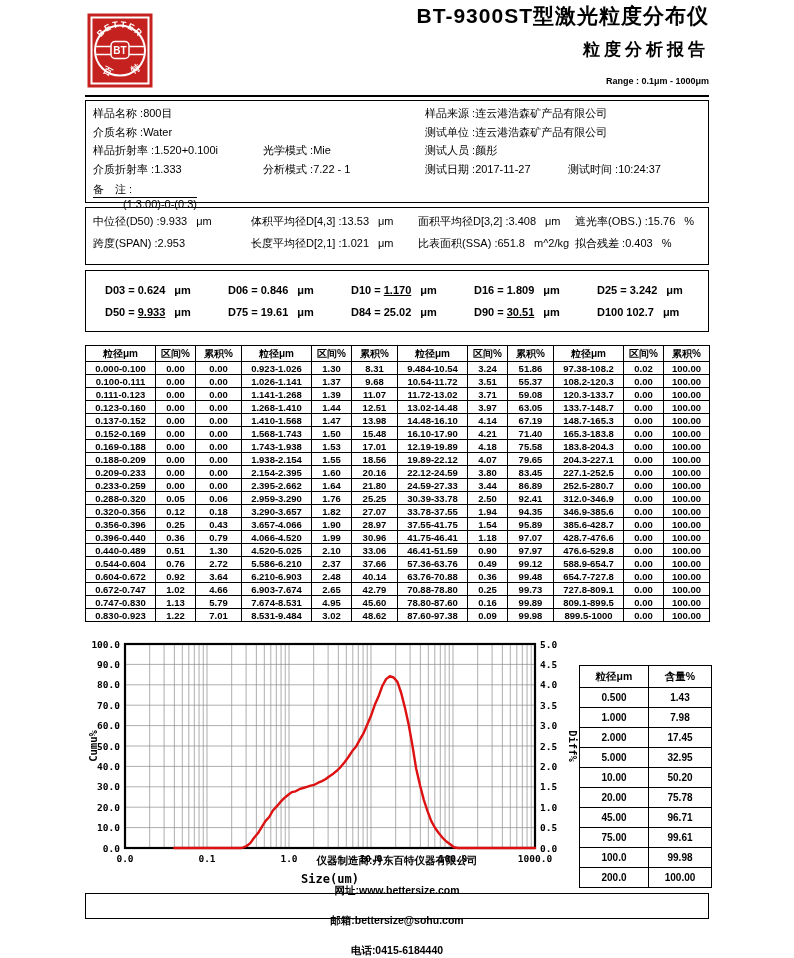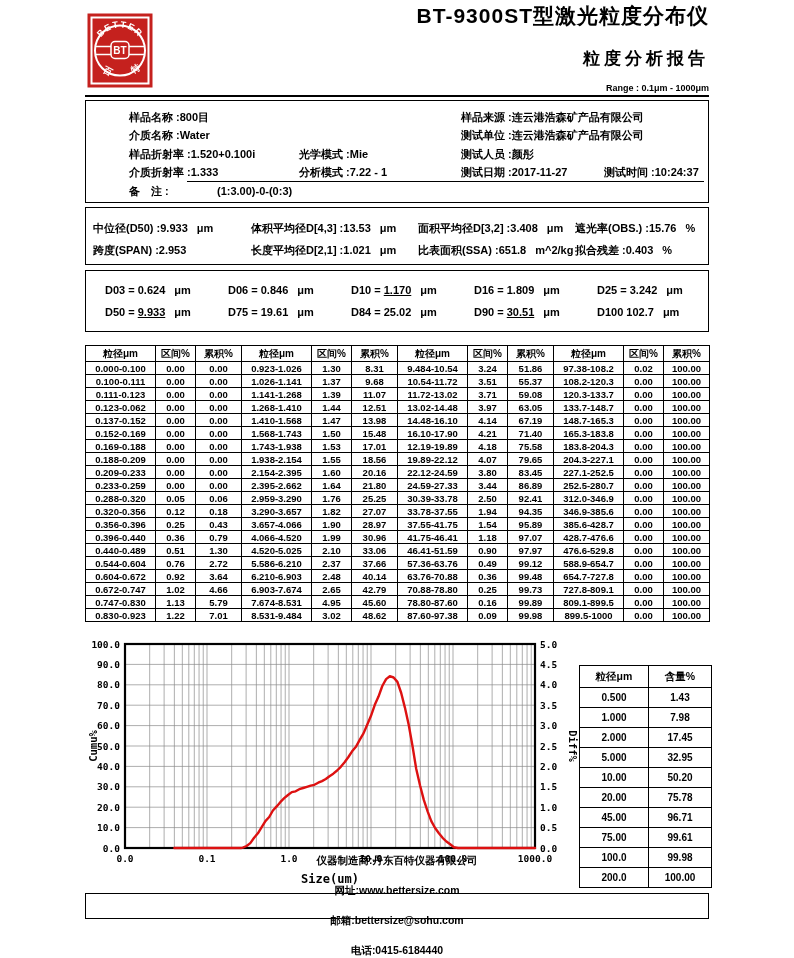--- a/index.html
+++ b/index.html
@@ -5,35 +5,35 @@
   html,body{margin:0;padding:0;background:#fff;}
   body{width:794px;height:958px;overflow:hidden;color:#000;
        font-family:"Liberation Sans",sans-serif;}
   .page{padding:0 85px;position:relative;}
 
   
   .hdr{position:relative;height:95px;}
   .logo{position:absolute;left:2px;top:13px;width:66px;height:75px;}
   .titles{text-align:right;padding-top:2px;}
   .t1{font-size:21px;font-weight:bold;letter-spacing:1px;}
-  .t2{font-size:17px;font-weight:bold;margin-top:17px;letter-spacing:4px;}
-  .range{position:absolute;right:0;bottom:2px;font-size:9px;font-weight:bold;}
+  .t2{font-size:17px;font-weight:bold;margin-top:8px;letter-spacing:4px;}
+  .range{position:absolute;right:0;bottom:9px;font-size:9px;font-weight:bold;}
   .hline{border-top:2.5px solid #000;}
 
   
   .box{border:1px solid #000;margin-top:3px;}
   .box-info{padding:5px 0 3px 7px;}
-  .irow{display:flex;height:18.5px;align-items:flex-end;font-size:11px;font-weight:bold;white-space:nowrap;margin-left:36px;}
+  .irow{display:flex;height:18.5px;align-items:flex-start;font-size:11px;font-weight:normal;white-space:nowrap;}
   .cA{width:332px}.c1{width:170px}.c2{width:162px}.c3{width:143px}.c4{flex:1}
-  .remark{height:17px;margin-top:2px;}
+  .remark{height:17px;margin-top:2px;flex-direction:column;}
   .rlbl{width:58px;flex:none;}
   .rline{flex:1;border-top:1.5px solid #000;height:100%;display:flex;align-items:center;padding-left:30px;margin-right:4px;}
 
   .box-sum{margin-top:4px;padding:6px 0 6px 7px;}
-  .srow{display:flex;height:22px;align-items:flex-end;font-size:11px;font-weight:bold;white-space:nowrap;}
+  .srow{display:flex;height:22px;align-items:flex-start;font-size:11px;font-weight:normal;white-space:nowrap;}
   .s1{width:158px}.s2{width:167px}.s3{width:157px}.s4{flex:1}
   .unit{margin-left:9px;}
 
   .box-dv{margin-top:5px;padding:8px 0 8px 7px;}
   .dvrow{display:flex;height:22px;align-items:center;font-size:11px;font-weight:bold;white-space:nowrap;}
   .dvc{width:124px;padding-left:12px;}
   .ul{text-decoration:underline;}
 
   
   table.dist{border-collapse:collapse;margin-top:13px;width:624px;table-layout:fixed;}
@@ -199,21 +199,21 @@
           <td class="w-d">1.39</td>
           <td class="w-c">11.07</td>
           <td class="w-r gb">11.72-13.02</td>
           <td class="w-d">3.71</td>
           <td class="w-c">59.08</td>
           <td class="w-r gb">120.3-133.7</td>
           <td class="w-d">0.00</td>
           <td class="w-c">100.00</td>
         </tr>
         <tr>
-          <td class="w-r">0.123-0.062</td>
+          <td class="w-r">0.123-0.160</td>
           <td class="w-d">0.00</td>
           <td class="w-c">0.00</td>
           <td class="w-r gb">1.268-1.410</td>
           <td class="w-d">1.44</td>
           <td class="w-c">12.51</td>
           <td class="w-r gb">13.02-14.48</td>
           <td class="w-d">3.97</td>
           <td class="w-c">63.05</td>
           <td class="w-r gb">133.7-148.7</td>
           <td class="w-d">0.00</td>

